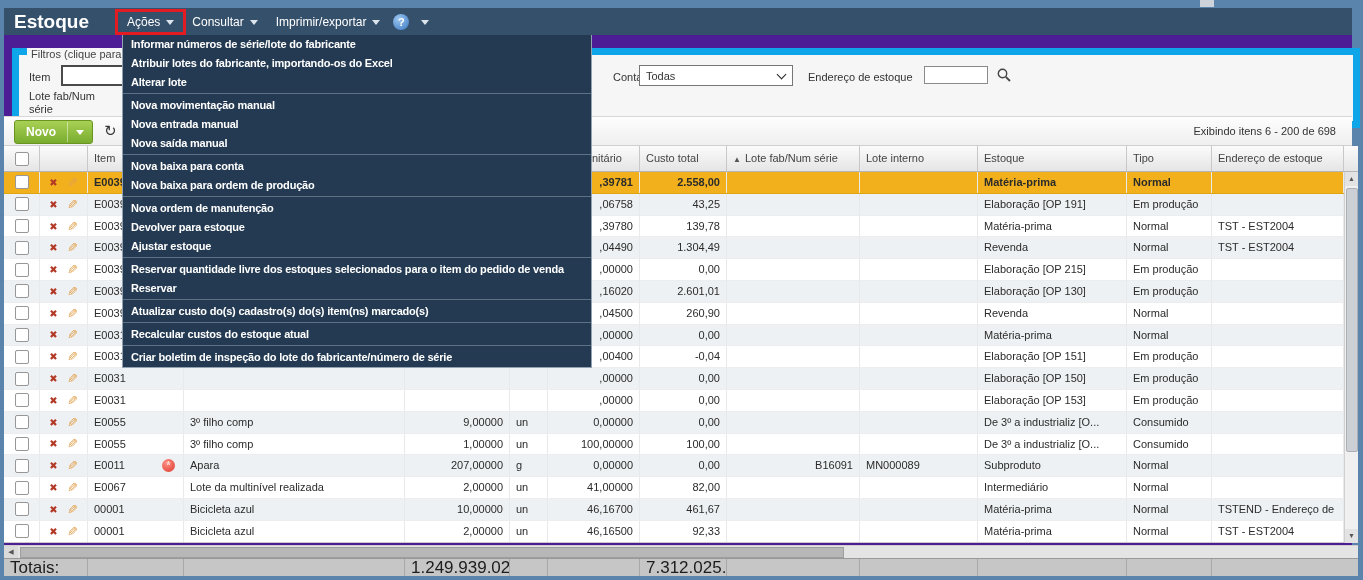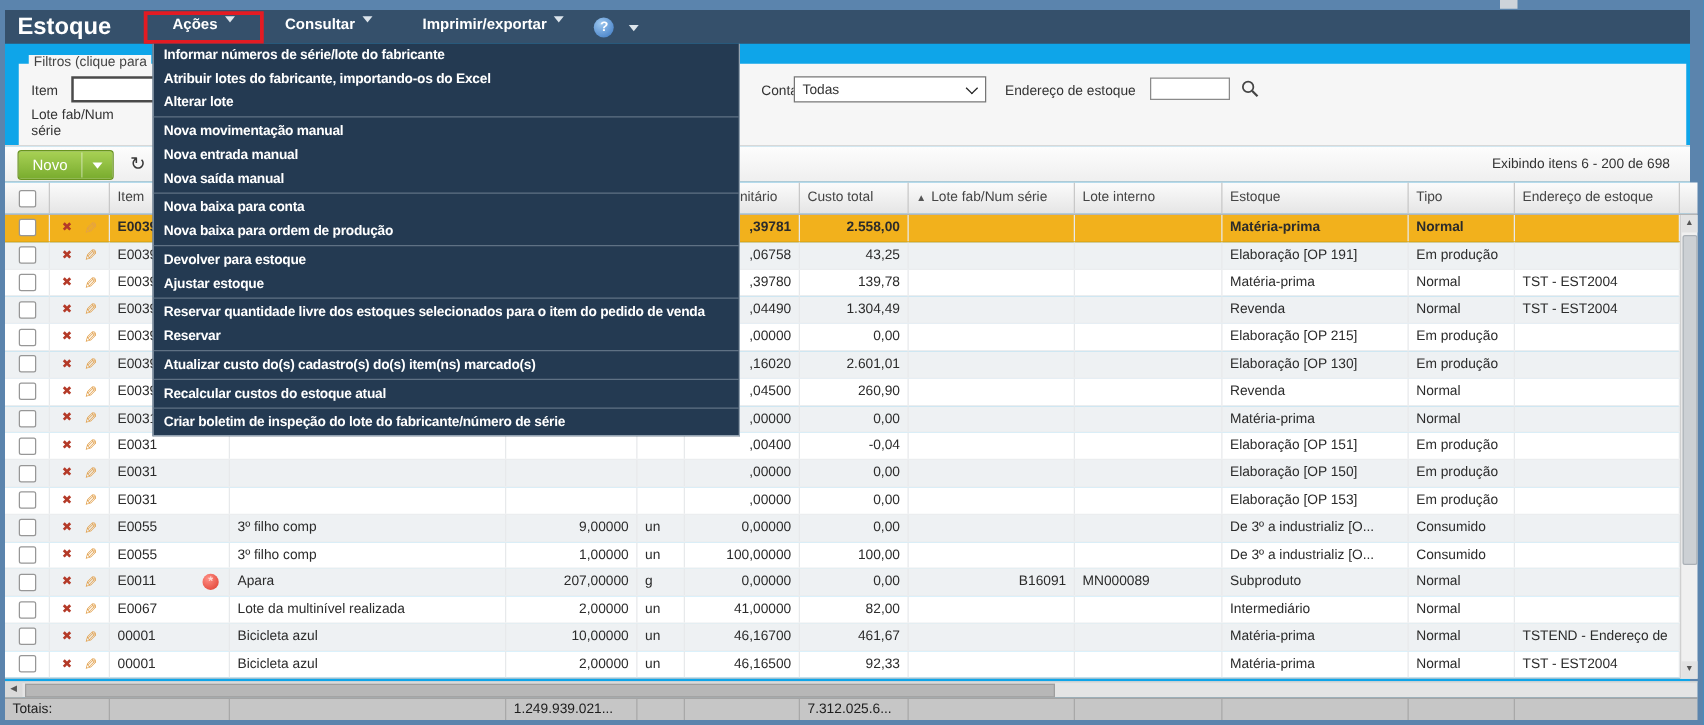--- a/index.html
+++ b/index.html
@@ -3,60 +3,60 @@
 <meta charset="utf-8">
 <style>
   :root{
     --topbar:#35506b; --menubg:#243a52; --red:#e31b23; --amber:#f2b11c;
     --stripe:#eef1f3; --cellbrd:#e7e9eb; --totalbg:#c6c6c6;
   }
   *{margin:0;padding:0;box-sizing:content-box}
   body{width:1363px;height:580px;position:relative;margin:0;background:#5b84ad;
        font-family:"Liberation Sans","DejaVu Sans",sans-serif;overflow:hidden}
   .top-handle{position:absolute;left:1200px;top:0;width:14px;height:7px;background:#cdd3da}
-  .window{position:absolute;left:4px;top:8px;width:1348px;height:568px;background:#0ea5e9}
+  .window{position:absolute;left:4px;top:8px;width:1348px;height:568px;background:#4c1d95}
 
   
   .menubar{position:absolute;left:0;top:0;width:100%;height:27px;background:var(--topbar);
            display:flex;align-items:center}
   .app-title{color:#fff;font-size:19px;font-weight:bold;padding-left:10px;width:104px;flex:none}
-  .menu-entry{color:#fff;font-size:12px;font-weight:bold;display:flex;align-items:flex-start;
-              gap:6px;padding:0 20px;height:20px;cursor:default;position:relative}
+  .menu-entry{color:#fff;font-size:12px;font-weight:normal;display:flex;align-items:center;
+              gap:6px;padding:0 9px;height:20px;cursor:default;position:relative}
   .menu-entry.annotated{outline:3px solid var(--red)}
   .caret{width:0;height:0;border-left:4px solid transparent;border-right:4px solid transparent;
          border-top:5px solid #dde5ec;margin-top:1px}
   .help-icon{width:16px;height:16px;border-radius:50%;margin-left:4px;
              background:radial-gradient(circle at 35% 30%,#9cc7ef,#3a77c2);
              color:#fff;font-weight:bold;font-size:11px;display:flex;align-items:center;justify-content:center}
   .lone-caret{margin-left:12px}
 
   
   .filters{position:absolute;left:8px;top:40px;width:1334px;height:66px;background:#f6f6f6;
-           border:3px solid #0ea5e9;font-size:11px;color:#333}
+           border:7px solid #0ea5e9;font-size:11px;color:#333}
   .filters-legend{position:absolute;left:8px;top:-7px;background:#f6f6f6;padding:0 4px;color:#444;white-space:nowrap}
   .f-label{position:absolute;white-space:pre-line}
   .item-label{left:10px;top:16px}
   .item-input{position:absolute;left:42px;top:10px;width:116px;height:17px;border:2px solid #4a4a4a;background:#fff;font-size:11px}
   .lote-label{left:10px;top:35px;line-height:13px}
   .conta-label{left:594px;top:16px}
   .conta-select{position:absolute;left:620px;top:10px;width:154px;height:21px;border:1px solid #767676;
                 background:#fff;display:flex;align-items:center;padding-left:6px;box-sizing:border-box}
   .select-chevron{position:absolute;right:7px;top:5px;width:6px;height:6px;
                   border-right:1.6px solid #222;border-bottom:1.6px solid #222;transform:rotate(45deg)}
   .endereco-label{left:789px;top:16px}
   .endereco-input{position:absolute;left:905px;top:11px;width:62px;height:16px;border:1px solid #8a8a8a;background:#fff;font-size:11px}
   .search-icon{position:absolute;left:977px;top:12px}
 
   
   .toolbar{position:absolute;left:0;top:108px;width:100%;height:30px;
            background:linear-gradient(#fdfdfd,#efefef);border-top:1px solid #d8d8d8;
            border-bottom:1px solid #cfcfcf;box-sizing:border-box}
   .novo-btn{position:absolute;left:10px;top:3px;height:22px;display:flex;align-items:center;
             background:linear-gradient(#a8d155,#79ac2e);border:1px solid #69941f;border-radius:3px;
-            color:#fff;font-weight:normal;font-size:12px;cursor:pointer}
+            color:#fff;font-weight:bold;font-size:12px;cursor:pointer}
   .novo-label{padding:0 11px}
   .novo-sep{width:1px;height:20px;background:rgba(255,255,255,.45)}
   .novo-caret{padding:0 8px;display:flex}
   .novo-caret b{width:0;height:0;border-left:4px solid transparent;border-right:4px solid transparent;border-top:5px solid #fff}
   .refresh{position:absolute;left:100px;top:5px;font-size:15px;color:#3a3a3a}
   .paging{position:absolute;right:16px;top:8px;font-size:11px;color:#333}
 
   
   .w0{width:36px}.w1{width:48px}.w2{width:96px}.w3{width:221px}.w4{width:105px}.w5{width:38px}
   .w6{width:92px}.w7{width:87px}.w8{width:133px}.w9{width:118px}.w10{width:149px}.w11{width:85px}.w12{width:132px}
@@ -94,21 +94,21 @@
   .vs-thumb{position:absolute;left:1px;top:16px;width:10px;height:262px;background:#ccd0d4;
             border:1px solid #aab0b6;border-radius:2px}
   .hscroll{position:absolute;left:0;top:537px;width:1354px;height:13px;background:#e4e4e4;border-top:1px solid #cfcfcf;box-sizing:border-box}
   .hs-left{position:absolute;left:0;top:0;width:14px;height:12px;background:#dadada;color:#555;
            font-size:7px;text-align:center;line-height:12px}
   .hs-thumb{position:absolute;left:16px;top:1px;width:822px;height:9px;background:#b7b7b7;border:1px solid #9e9e9e}
 
   
   .totals{position:absolute;left:0;top:550px;width:1354px;height:18px;background:var(--totalbg);
           border-top:1px solid #999;display:flex;box-sizing:border-box}
-  .tcell{border-right:1px solid #a8a8a8;box-sizing:border-box;font-size:11px;color:#1c1c1c;
+  .tcell{border-right:1px solid #a8a8a8;box-sizing:border-box;font-size:17px;color:#1c1c1c;
          line-height:17px;padding:0 6px;white-space:nowrap;overflow:hidden}
   .tw0{width:84px}.tw1{width:96px}.tw2{width:221px}.tw3{width:105px}.tw4{width:38px}.tw5{width:92px}
   .tw6{width:87px}.tw7{width:133px}.tw8{width:118px}.tw9{width:149px}.tw10{width:85px}.tw11{width:146px;border-right:none}
 
   
   .actions-menu{position:absolute;left:118px;top:27px;width:470px;background:var(--menubg);
                 border:1px solid #93a2b1;border-top:none;box-sizing:border-box;z-index:50}
   .menu-item{height:19px;line-height:19px;color:#fff;font-size:11px;font-weight:bold;
              letter-spacing:-0.2px;padding:0 8px;white-space:nowrap;display:flex;
              align-items:center;gap:8px;cursor:pointer}
@@ -592,20 +592,24 @@
       <div class="menu-item">
     <span>Nova baixa para conta</span>
 
   </div>
       <div class="menu-item">
     <span>Nova baixa para ordem de produção</span>
 
   </div>
       <div class="menu-sep"></div>
       <div class="menu-item">
+    <span>Nova ordem de manutenção</span>
+
+  </div>
+      <div class="menu-item">
     <span>Devolver para estoque</span>
 
   </div>
       <div class="menu-item">
     <span>Ajustar estoque</span>
 
   </div>
       <div class="menu-sep"></div>
       <div class="menu-item">
     <span>Reservar quantidade livre dos estoques selecionados para o item do pedido de venda</span>

